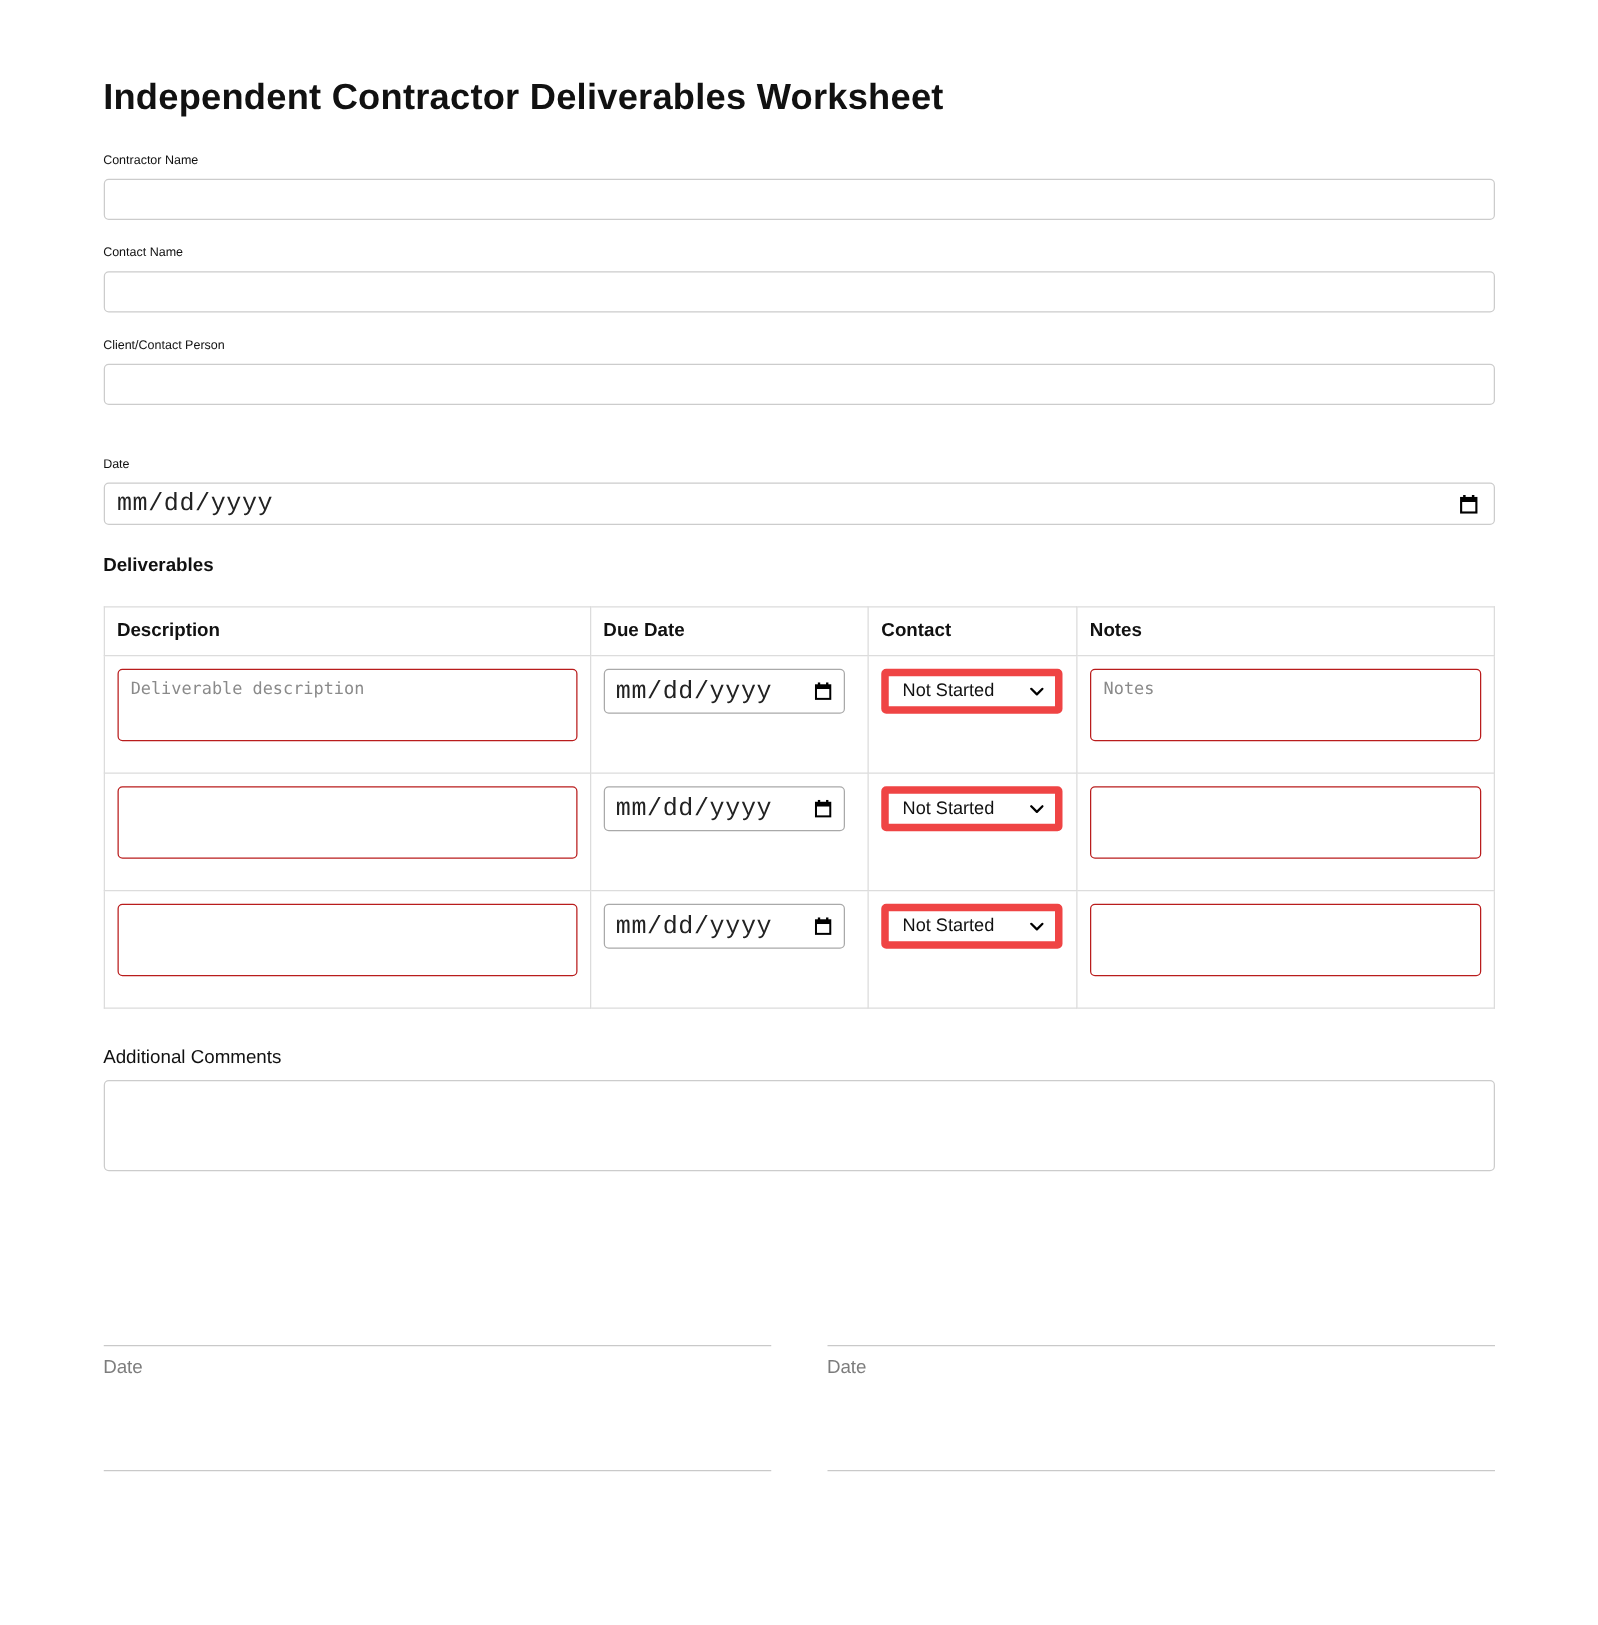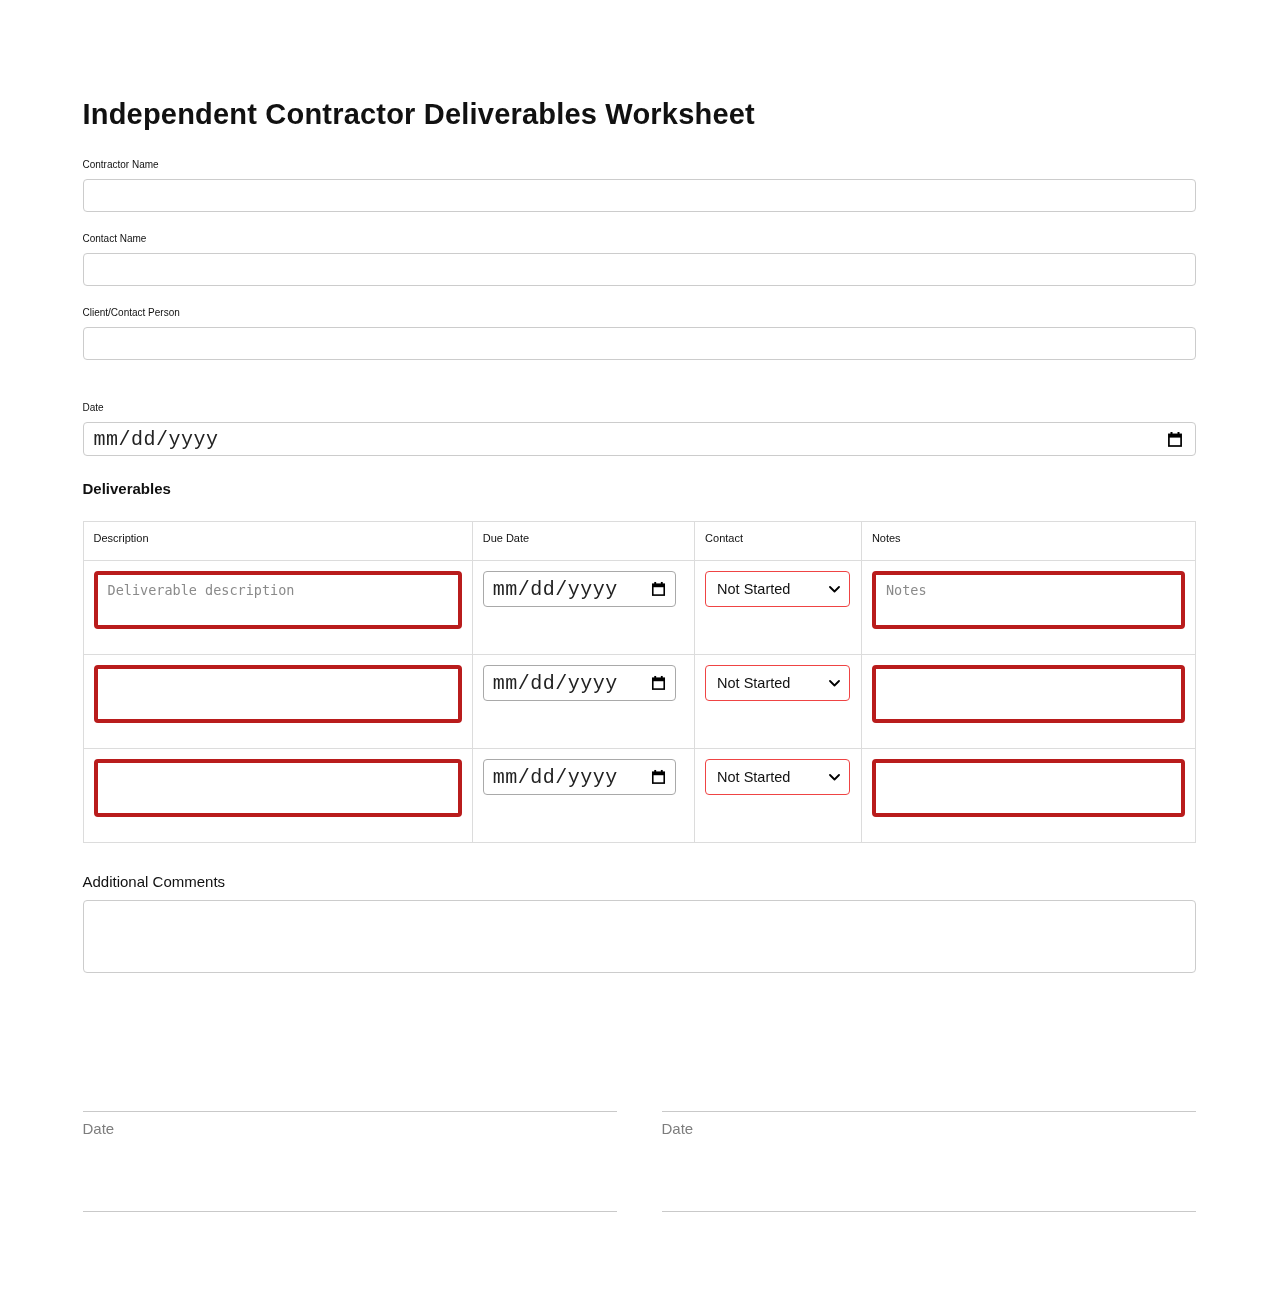--- a/index.html
+++ b/index.html
@@ -6,21 +6,21 @@
   html, body { margin: 0; padding: 0; background: #ffffff; }
   body {
     font-family: "Liberation Sans", sans-serif;
     color: #111111;
     width: 1278px;
     height: 1300px;
   }
   .container {
     width: 1113px;
     margin: 0 auto;
-    padding-top: 98px;
+    padding-top: 62px;
   }
   .page-title {
     font-size: 29px;
     font-weight: bold;
     margin: 0 0 28px 0;
     letter-spacing: 0.2px;
   }
   .field-label {
     font-size: 10px;
     margin-bottom: 9px;
@@ -65,34 +65,34 @@
     border-collapse: collapse;
     table-layout: fixed;
   }
   table.deliverables th, table.deliverables td {
     border: 1px solid #dcdcdc;
     padding: 10px;
     text-align: left;
     vertical-align: top;
   }
   table.deliverables th {
-    font-size: 11px;
-    font-weight: normal;
+    font-size: 15px;
+    font-weight: bold;
     height: 39px;
     padding: 10px;
   }
   table.deliverables td { height: 94px; }
   col.c-desc { width: 35%; }
   col.c-due { width: 20%; }
   col.c-status { width: 15%; }
   col.c-notes { width: 30%; }
   .cell-textarea {
     width: 100%;
     height: 58px;
-    border: 4px solid #b91c1c;
+    border: 1px solid #b91c1c;
     border-radius: 4px;
     padding: 7px 10px;
     font-family: "DejaVu Sans Mono", monospace;
     font-size: 13.5px;
     resize: none;
     outline: none;
     background: #ffffff;
   }
   .cell-textarea::placeholder, .comments-textarea::placeholder { color: #8a8a8a; opacity: 1; }
   .text-input::placeholder { color: #8a8a8a; opacity: 1; }
@@ -106,21 +106,21 @@
     display: flex;
     align-items: center;
     justify-content: space-between;
     background: #ffffff;
     cursor: default;
   }
   .cell-select {
     width: 145px;
     max-width: 100%;
     height: 36px;
-    border: 1px solid #ef4444;
+    border: 6px solid #ef4444;
     border-radius: 4px;
     padding: 0 9px 0 11px;
     display: flex;
     align-items: center;
     justify-content: space-between;
     background: #ffffff;
     cursor: default;
   }
   .select-text { font-size: 14.5px; color: #111111; }
   .comments-label { font-size: 15px; margin: 30px 0 10px 0; }

